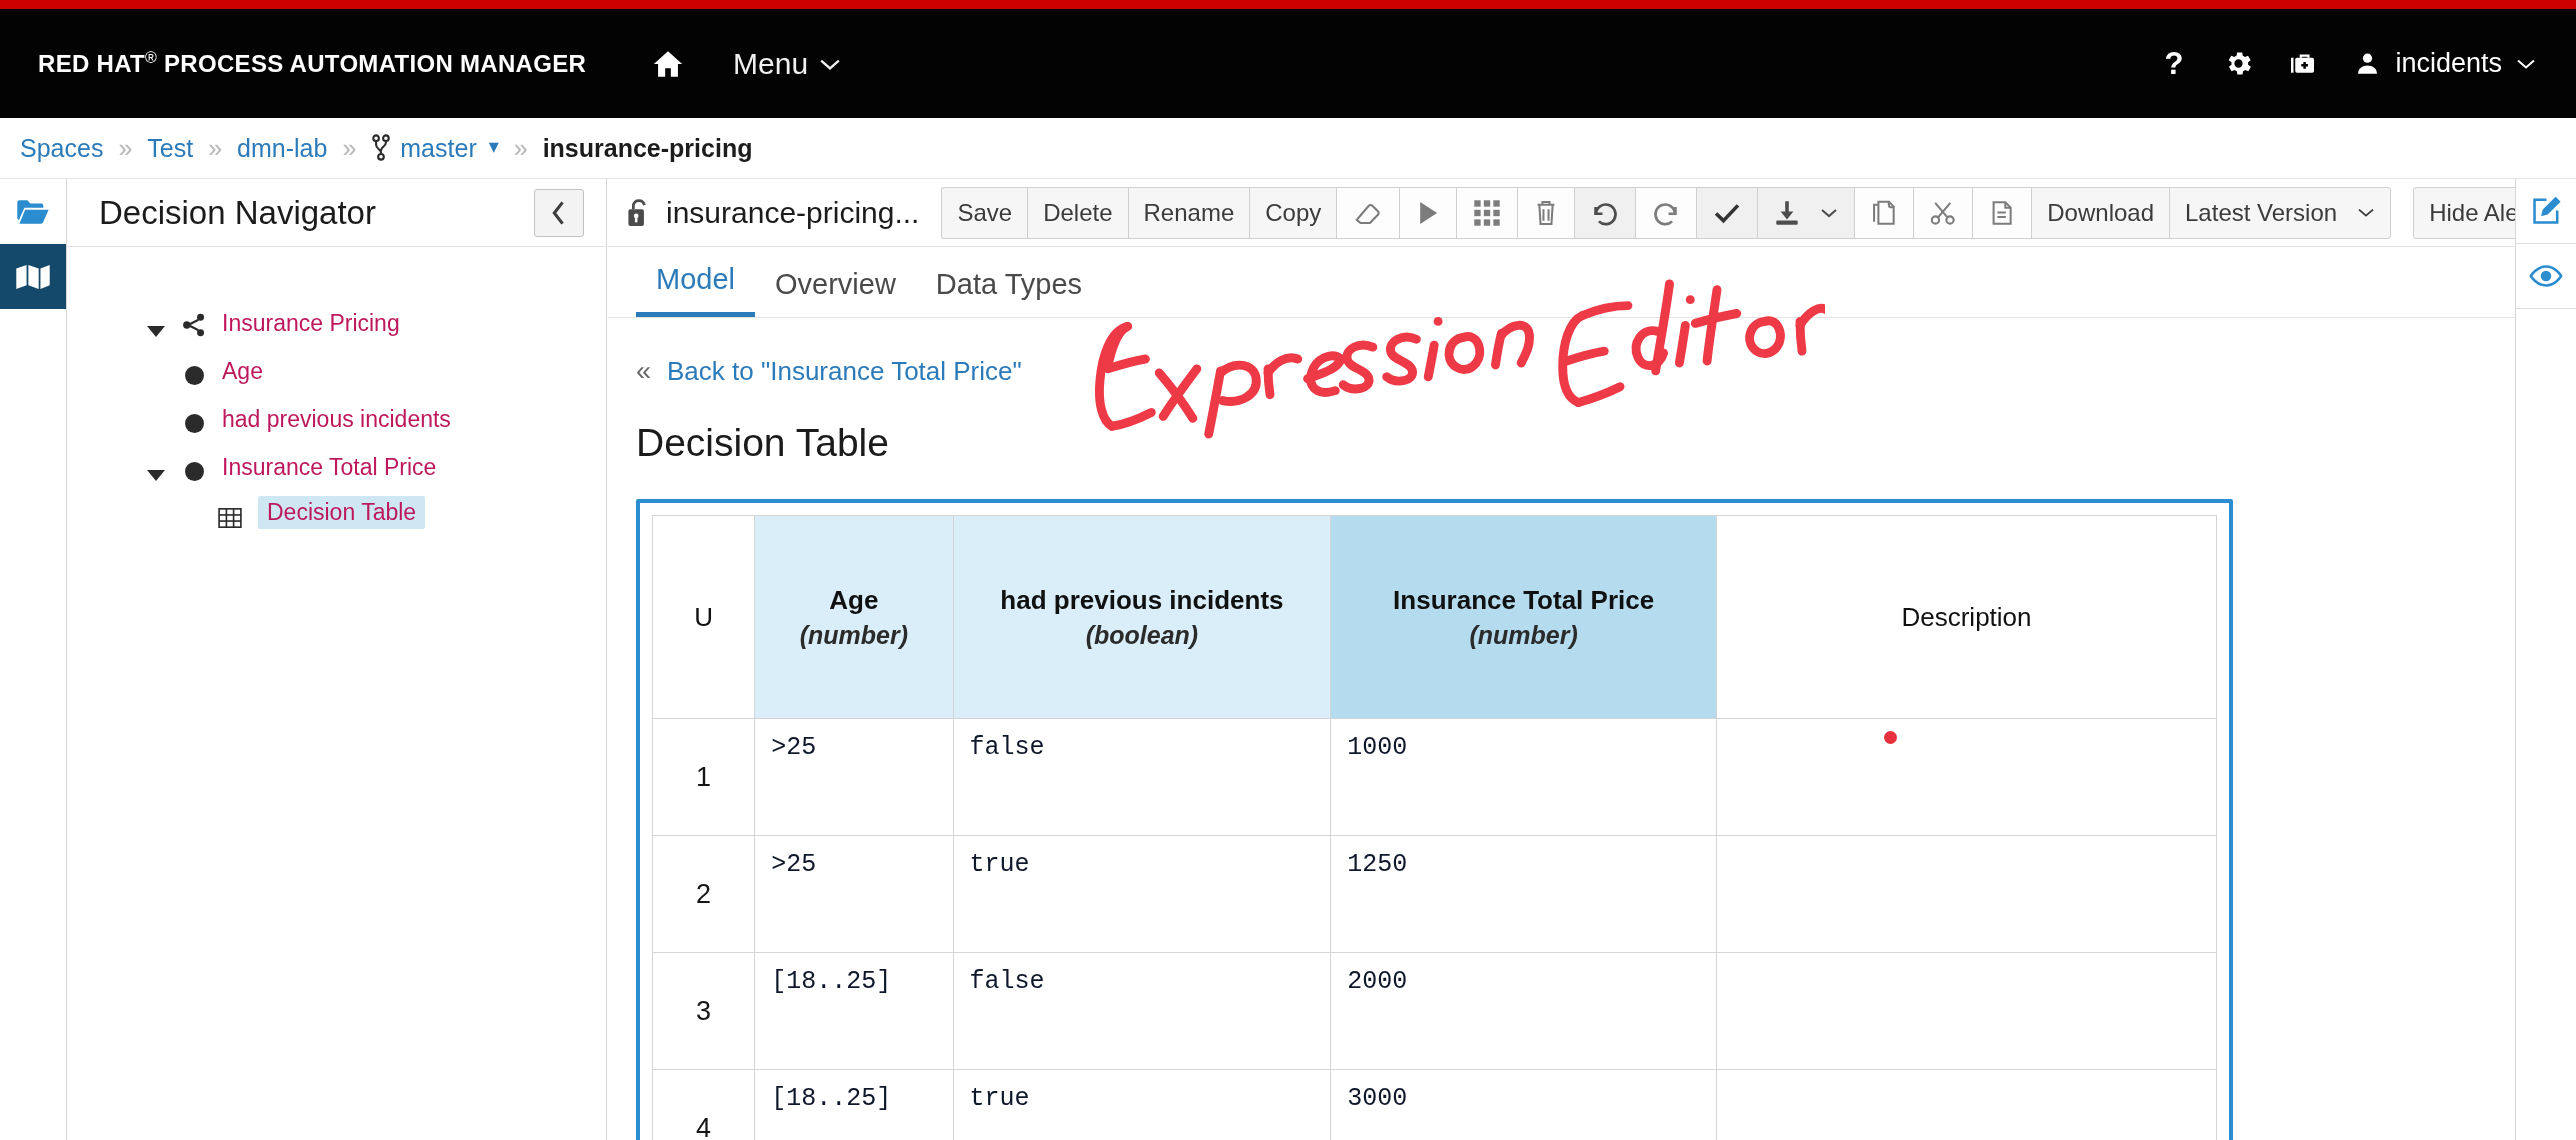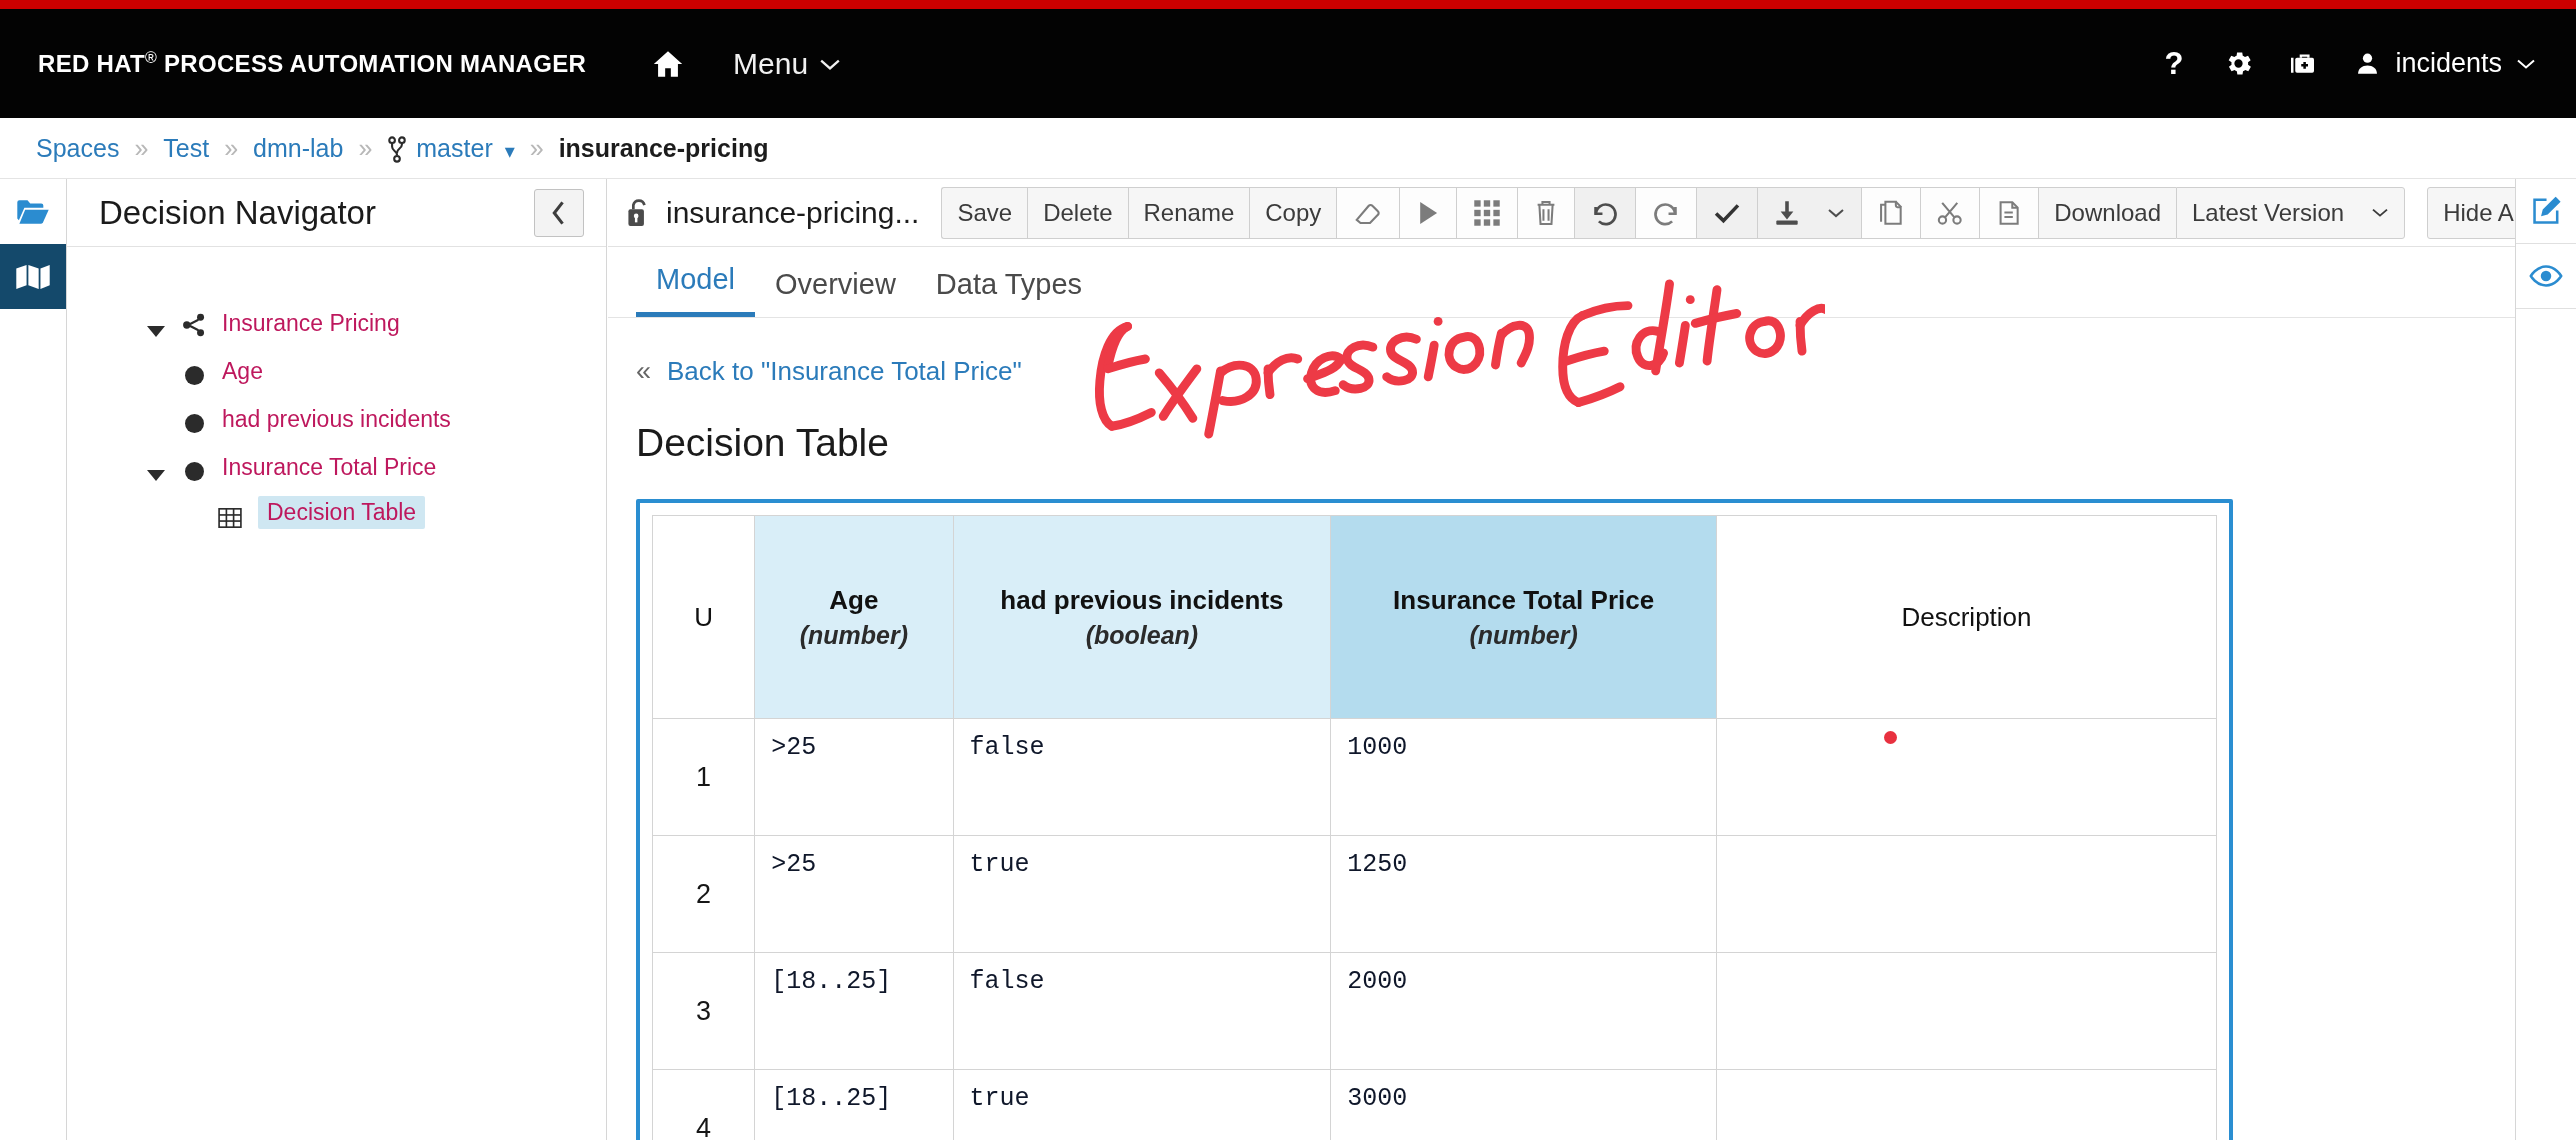--- a/index.html
+++ b/index.html
@@ -42,21 +42,21 @@
     font-size:27px; margin-left:18px; white-space:nowrap;
   }
   .qmark { font-size:31px; font-weight:700; color:#fff; line-height:1; }
 
   
   .crumbs {
     position:absolute; left:0; top:118px; width:2576px; height:61px;
     background:#ffffff; display:flex; align-items:center;
     border-bottom:1px solid #e4e4e4;
   }
-  .crumbs .inner { display:flex; align-items:flex-end; margin-left:36px; gap:0; }
+  .crumbs .inner { display:flex; align-items:flex-start; margin-left:20px; gap:0; }
   .crumb-link { color:#2b7bba; font-size:25px; white-space:nowrap; }
   .crumb-sep { color:#b8b8b8; font-size:25px; margin:0 15px; }
   .crumb-current { color:#1c1c1c; font-size:25px; font-weight:700; white-space:nowrap; }
   .branch-ic { margin-right:9px; display:inline-flex; vertical-align:middle; }
   .caret-sm { margin-left:12px; color:#2b7bba; font-size:20px; }
 
   
   .rail { position:absolute; left:0; top:179px; width:67px; height:961px; background:#ffffff;
           border-right:1px solid #d6d6d6; }
   .rail-btn { width:66px; height:65px; display:flex; align-items:center; justify-content:center; }
@@ -93,21 +93,21 @@
     height:52px; min-width:48px; padding:0 15px; background:#f6f6f6;
     border:1px solid #cfcfcf; border-right:none; display:flex; align-items:center;
     justify-content:center; font-size:24px; color:#3b3b3b; white-space:nowrap;
   }
   .tb:last-child { border-right:1px solid #cfcfcf; }
   .btn-group:first-of-type .tb:first-child { border-radius:3px 0 0 3px; }
   .btn-group .tb:last-child { border-radius:0 3px 3px 0; }
   .btn-group .tb:first-child { border-radius:3px 0 0 3px; }
   .tb.icon { padding:0 16px; background:#fdfdfd; }
   .tb.icon.shade { background:#f0f0f0; }
-  .tb.dd { gap:27px; }
+  .tb.dd { gap:20px; }
   .gap { width:18px; }
 
   .ed-tabs { height:71px; display:flex; align-items:flex-end; border-bottom:1px solid #e4e4e4;
              padding-left:28px; }
   .etab { font-size:29px; color:#4a4a4a; padding:0 20px 16px 20px; white-space:nowrap; }
   .etab.active { color:#2b7bba; border-bottom:5px solid #2b7bba; }
 
   .back-row { margin-top:38px; padding-left:28px; display:flex; align-items:center; gap:16px; }
   .back-chev { color:#666; font-size:27px; }
   .back-link { color:#2b7bba; font-size:26px; white-space:nowrap; }

